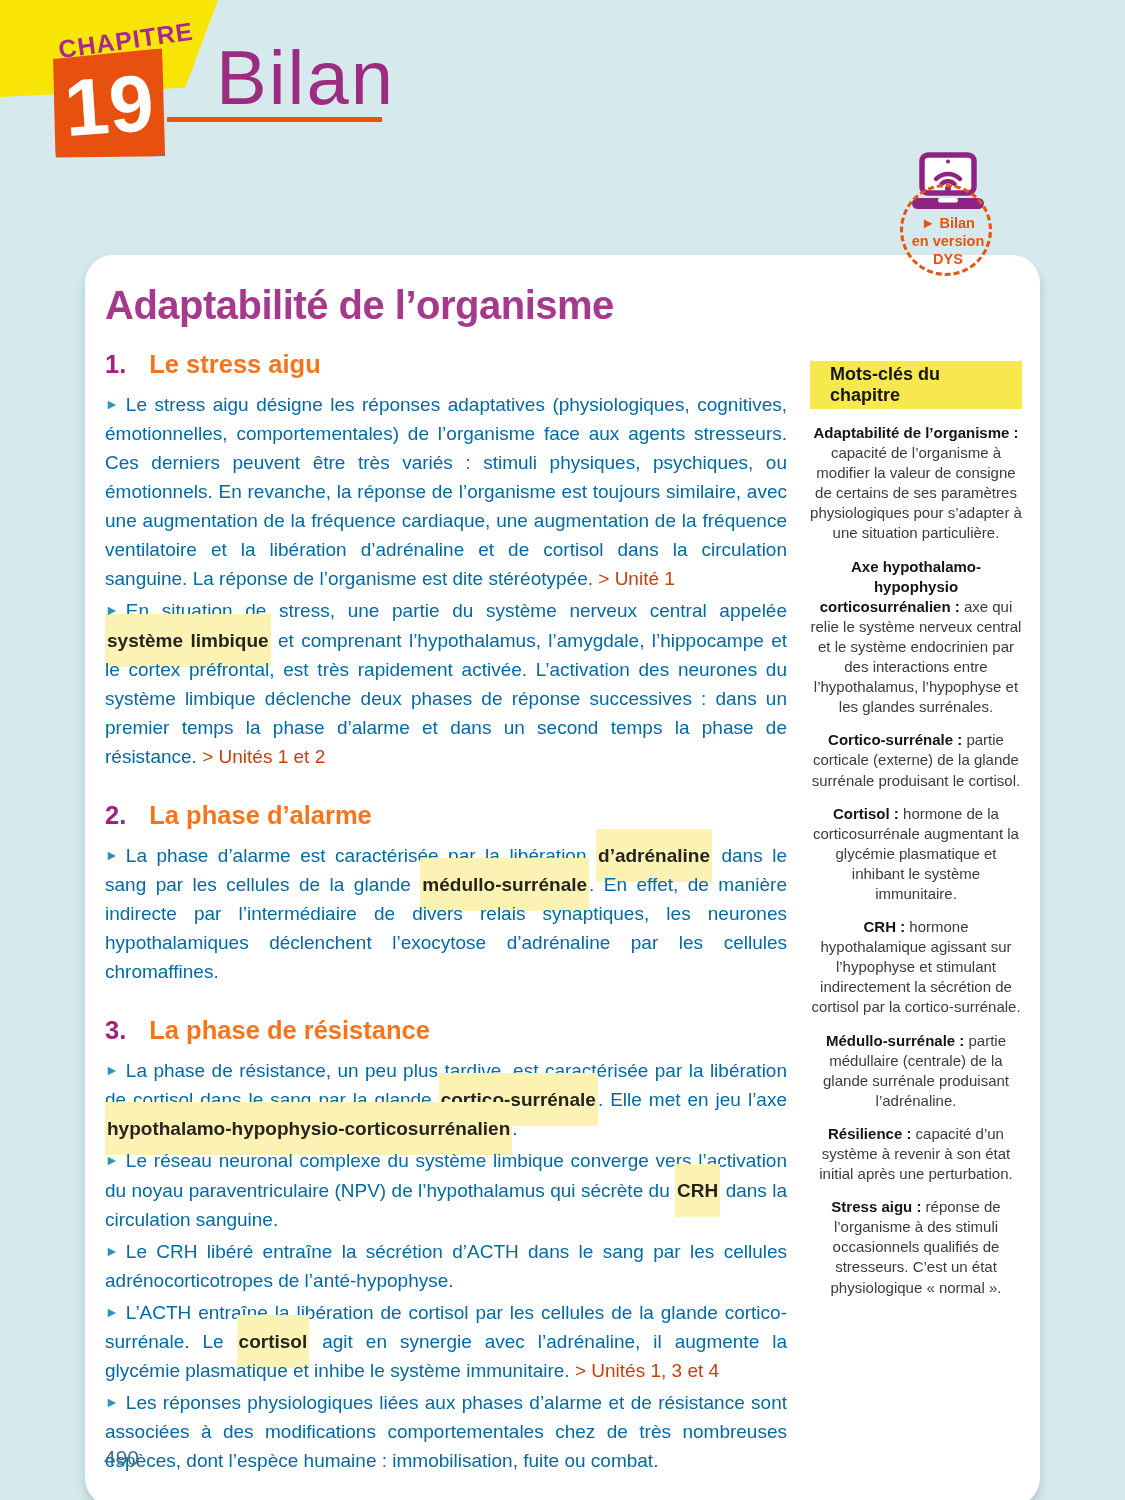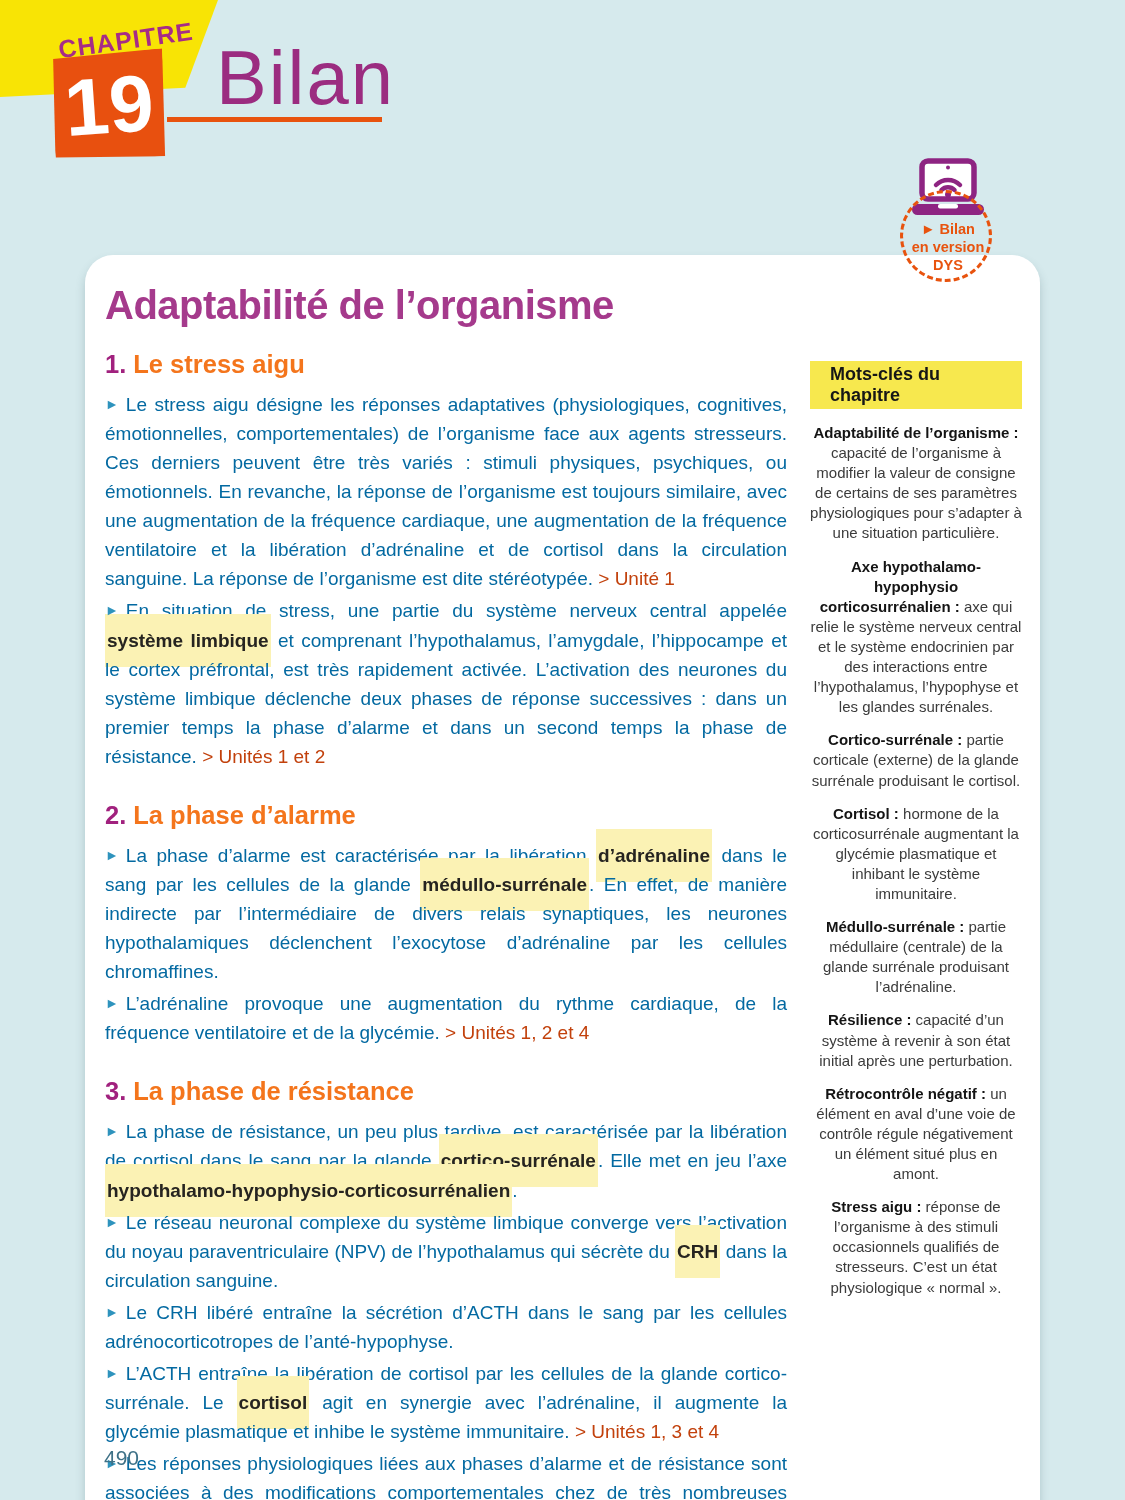--- a/index.html
+++ b/index.html
@@ -13,39 +13,39 @@
     color:#a62c87;font-weight:700;font-size:25px;letter-spacing:1px;}
   .chapter-box{position:absolute;left:52px;top:52px;width:114px;height:108px;background:#e8500f;
     transform:rotate(-4deg);display:flex;align-items:center;justify-content:center;
     clip-path:polygon(4% 3%,100% 0,96% 100%,0 94%);}
   .chapter-box .num{color:#ffffff;font-size:80px;font-weight:700;line-height:1;}
   .bilan-title{position:absolute;left:216px;top:34px;font-size:76px;font-weight:300;
     color:#9b2c80;letter-spacing:2px;}
   .bilan-underline{position:absolute;left:167px;top:117px;width:215px;height:5px;background:#e8530e;}
 
   
-  .dys-wrap{position:absolute;left:898px;top:158px;width:100px;height:130px;z-index:6;cursor:pointer;}
+  .dys-wrap{position:absolute;left:898px;top:152px;width:100px;height:130px;z-index:6;cursor:pointer;}
   .dys-circle{position:absolute;left:2px;top:32px;width:92px;height:92px;border:3.5px dashed #e8530e;border-radius:50%;box-sizing:border-box;}
   .dys-laptop{position:absolute;left:8px;top:0;width:84px;height:66px;}
   .dys-text{position:absolute;left:0;top:62px;width:100%;text-align:center;color:#e8530e;
     font-weight:700;font-size:14.5px;line-height:1.25;}
 
   
   .card{position:absolute;left:85px;top:255px;width:955px;min-height:1167px;background:#ffffff;
     border-radius:28px;box-shadow:0 6px 10px rgba(60,90,100,.25);box-sizing:border-box;
     padding:16px 18px 28px 20px;display:flex;}
   .main-col{width:682px;}
   .aside-col{width:212px;margin-left:auto;padding-top:90px;}
 
   .doc-title{font-size:40px;font-weight:700;color:#a53a8c;margin:12px 0 6px;letter-spacing:-.5px;}
 
   h2.sec-head{font-size:25.5px;margin:30px 0 12px;line-height:1.1;}
   section:first-of-type h2.sec-head{margin-top:22px;}
   .sec-num{color:#a1217e;font-weight:700;margin-right:7px;}
-  .sec-title{color:#f4751c;font-weight:700;}
+  .sec-title{color:#f4751c;font-weight:700;margin-left:16px;}
 
   p.bpara{font-size:19px;line-height:1.53;color:#2b2926;text-align:justify;margin:0 0 3px;}
   .bullet{color:#2e93bd;font-size:14px;margin-right:7px;position:relative;top:-2px;}
   .seg-t{color:#0369a1;}
   .seg-hl{background:#fbf2b4;font-weight:700;color:#262420;padding:16px 2px;}
   .seg-unit{color:#c2410c;font-weight:400;}
 
   
   .kw-heading{display:inline-block;background:#f7e84e;color:#161616;font-weight:700;
     font-size:18px;padding:3px 20px;margin:0 0 14px;}
@@ -90,41 +90,40 @@
       <h1 class="doc-title">Adaptabilité de l’organisme</h1>
       <div>
           <section>
             <h2 class="sec-head"><span class="sec-num">1.</span><span class="sec-title">Le stress aigu</span></h2>
             <p class="bpara"><span class="bullet">►</span><span class="seg-t">Le stress aigu désigne les réponses adaptatives (physiologiques, cognitives, émotionnelles, comportementales) de l’organisme face aux agents stresseurs. Ces derniers peuvent être très variés : stimuli physiques, psychiques, ou émotionnels. En revanche, la réponse de l’organisme est toujours similaire, avec une augmentation de la fréquence cardiaque, une augmentation de la fréquence ventilatoire et la libération d’adrénaline et de cortisol dans la circulation sanguine. La réponse de l’organisme est dite stéréotypée. </span><span class="seg-unit">&gt; Unité 1</span></p>
             <p class="bpara"><span class="bullet">►</span><span class="seg-t">En situation de stress, une partie du système nerveux central appelée </span><span class="seg-hl">système limbique</span><span class="seg-t"> et comprenant l’hypothalamus, l’amygdale, l’hippocampe et le cortex préfrontal, est très rapidement activée. L’activation des neurones du système limbique déclenche deux phases de réponse successives : dans un premier temps la phase d’alarme et dans un second temps la phase de résistance. </span><span class="seg-unit">&gt; Unités 1 et 2</span></p>
           </section>
           <section>
             <h2 class="sec-head"><span class="sec-num">2.</span><span class="sec-title">La phase d’alarme</span></h2>
             <p class="bpara"><span class="bullet">►</span><span class="seg-t">La phase d’alarme est caractérisée par la libération </span><span class="seg-hl">d’adrénaline</span><span class="seg-t"> dans le sang par les cellules de la glande </span><span class="seg-hl">médullo-surrénale</span><span class="seg-t">. En effet, de manière indirecte par l’intermédiaire de divers relais synaptiques, les neurones hypothalamiques déclenchent l’exocytose d’adrénaline par les cellules chromaffines.</span></p>
-            <p class="bpara"><span class="bullet">►</span><span class="seg-t">L’adrénaline provoque une augmentation du rythme cardiaque, de la fréquence ventilatoire et de la glycémie. </span><span class="seg-unit">&gt; Unités 1, 2 et 4</span></p>
           </section>
           <section>
             <h2 class="sec-head"><span class="sec-num">3.</span><span class="sec-title">La phase de résistance</span></h2>
             <p class="bpara"><span class="bullet">►</span><span class="seg-t">La phase de résistance, un peu plus tardive, est caractérisée par la libération de cortisol dans le sang par la glande </span><span class="seg-hl">cortico-surrénale</span><span class="seg-t">. Elle met en jeu l’axe </span><span class="seg-hl">hypothalamo-hypophysio-corticosurrénalien</span><span class="seg-t">.</span></p>
             <p class="bpara"><span class="bullet">►</span><span class="seg-t">Le réseau neuronal complexe du système limbique converge vers l’activation du noyau paraventriculaire (NPV) de l’hypothalamus qui sécrète du </span><span class="seg-hl">CRH</span><span class="seg-t"> dans la circulation sanguine.</span></p>
             <p class="bpara"><span class="bullet">►</span><span class="seg-t">Le CRH libéré entraîne la sécrétion d’ACTH dans le sang par les cellules adrénocorticotropes de l’anté-hypophyse.</span></p>
             <p class="bpara"><span class="bullet">►</span><span class="seg-t">L’ACTH entraîne la libération de cortisol par les cellules de la glande cortico-surrénale. Le </span><span class="seg-hl">cortisol</span><span class="seg-t"> agit en synergie avec l’adrénaline, il augmente la glycémie plasmatique et inhibe le système immunitaire. </span><span class="seg-unit">&gt; Unités 1, 3 et 4</span></p>
             <p class="bpara"><span class="bullet">►</span><span class="seg-t">Les réponses physiologiques liées aux phases d’alarme et de résistance sont associées à des modifications comportementales chez de très nombreuses espèces, dont l’espèce humaine : immobilisation, fuite ou combat. </span></p>
           </section>
         </div>
     </div>
     <aside class="aside-col">
       <div class="kw-heading">Mots-clés du chapitre</div>
       <div>
           <div class="kw-entry"><span class="kw-term">Adaptabilité de l’organisme :</span><span class="kw-def"> capacité de l’organisme à modifier la valeur de consigne de certains de ses paramètres physiologiques pour s’adapter à une situation particulière.</span></div>
           <div class="kw-entry"><span class="kw-term">Axe hypothalamo-hypophysio corticosurrénalien :</span><span class="kw-def"> axe qui relie le système nerveux central et le système endocrinien par des interactions entre l’hypothalamus, l’hypophyse et les glandes surrénales.</span></div>
           <div class="kw-entry"><span class="kw-term">Cortico-surrénale :</span><span class="kw-def"> partie corticale (externe) de la glande surrénale produisant le cortisol.</span></div>
           <div class="kw-entry"><span class="kw-term">Cortisol :</span><span class="kw-def"> hormone de la corticosurrénale augmentant la glycémie plasmatique et inhibant le système immunitaire.</span></div>
+          <div class="kw-entry"><span class="kw-term">CRH :</span><span class="kw-def"> hormone hypothalamique agissant sur l’hypophyse et stimulant indirectement la sécrétion de cortisol par la cortico-surrénale.</span></div>
           <div class="kw-entry"><span class="kw-term">Médullo-surrénale :</span><span class="kw-def"> partie médullaire (centrale) de la glande surrénale produisant l’adrénaline.</span></div>
           <div class="kw-entry"><span class="kw-term">Résilience :</span><span class="kw-def"> capacité d’un système à revenir à son état initial après une perturbation.</span></div>
-          <div class="kw-entry"><span class="kw-term">Rétrocontrôle négatif :</span><span class="kw-def"> un élément en aval d’une voie de contrôle régule négativement un élément situé plus en amont.</span></div>
           <div class="kw-entry"><span class="kw-term">Stress aigu :</span><span class="kw-def"> réponse de l’organisme à des stimuli occasionnels qualifiés de stresseurs. C’est un état physiologique « normal ».</span></div>
         </div>
     </aside>
   </div>
 
   <div class="page-number">490</div>
 </div>
 
 </body></html>

